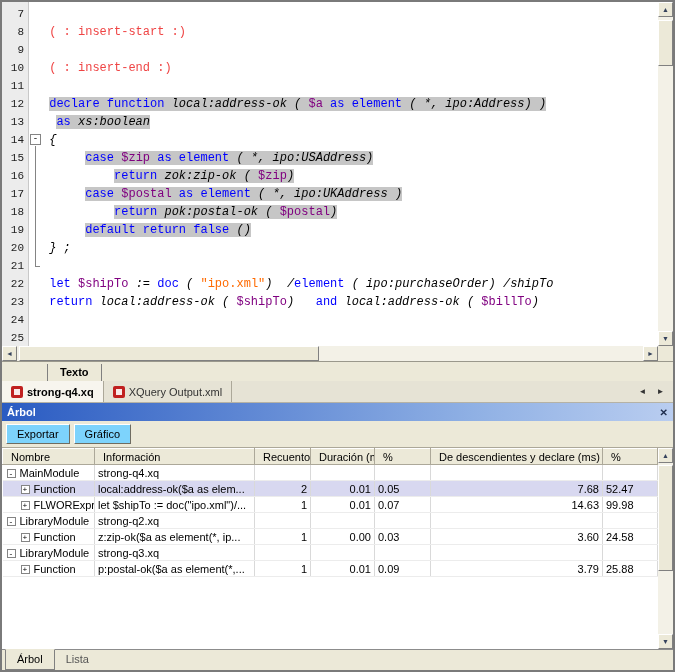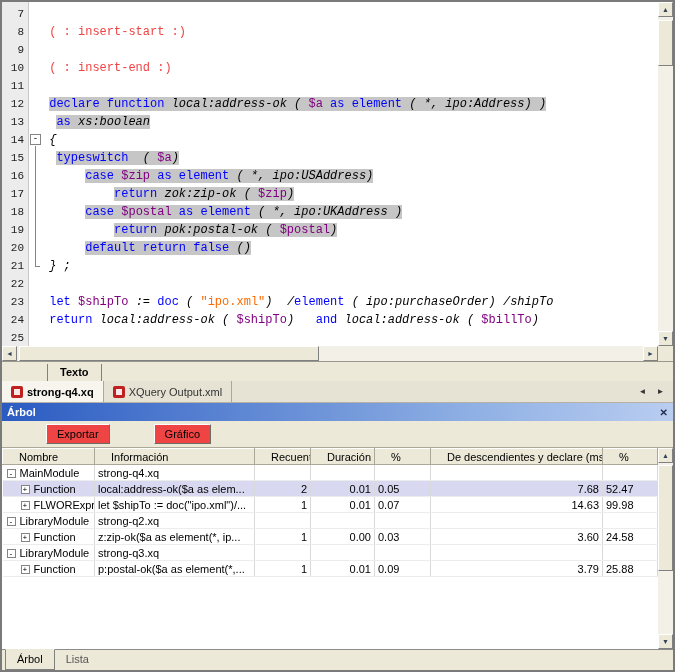--- a/index.html
+++ b/index.html
@@ -46,26 +46,26 @@
   .file-tab.active { background:#f7f5ee; font-weight:bold; color:#000; }
   .file-icon { width:12px; height:12px; background:#c02020; border-radius:2px; display:inline-block; position:relative; flex:none; }
   .file-icon::after { content:""; position:absolute; left:3px; top:3px; right:3px; bottom:3px; background:rgba(255,255,255,.9); }
   .tab-nav { margin-left:auto; display:flex; align-items:center; gap:3px; padding-right:5px; }
   .tab-nav-btn { width:15px; height:15px; display:flex; align-items:center; justify-content:center; font-size:8px; color:#333; }
 
   
   .panel-title { height:18px; background:linear-gradient(to right,#2a5bc2,#8fb0e4 70%,#b9cdf0); color:#fff; font:bold 11px "Liberation Sans",sans-serif; display:flex; align-items:center; padding:0 5px; }
   .panel-title .close { margin-left:auto; color:#1d2c4d; font-size:10px; font-weight:bold; }
   .toolbar { height:27px; background:#ece9d8; display:flex; align-items:center; gap:4px; padding:0 4px; border-bottom:1px solid #aca899; }
-  .btn { font:11px "Liberation Sans",sans-serif; background:#ef4444; border:1px solid; border-color:#fff #6e6c61 #6e6c61 #fff; padding:3px 10px; color:#000;margin-left:40px; }
+  .btn { font:11px "Liberation Sans",sans-serif; background:#7dd3fc; border:1px solid; border-color:#fff #6e6c61 #6e6c61 #fff; padding:3px 10px; color:#000; }
 
   .table-wrap { flex:1; display:flex; overflow:hidden; background:#fff; }
   .table-area { flex:1; background:#fff; overflow:hidden; }
   table.grid { border-collapse:collapse; table-layout:fixed; width:100%; font:11px "Liberation Sans",sans-serif; }
-  table.grid th { background:#ece9d8; border-right:1px solid #aca899; border-bottom:1px solid #aca899; border-top:1px solid #fff; border-left:1px solid #fff; font-weight:normal; text-align:left; padding:1px 16px; height:16px; white-space:nowrap; overflow:hidden; color:#000; }
+  table.grid th { background:#ece9d8; border-right:1px solid #aca899; border-bottom:1px solid #aca899; border-top:1px solid #fff; border-left:1px solid #fff; font-weight:normal; text-align:left; padding:1px 8px; height:16px; white-space:nowrap; overflow:hidden; color:#000; }
   table.grid td { height:16px; border-right:1px solid #d9d9d9; border-bottom:1px solid #ececec; padding:0 3px; white-space:nowrap; overflow:hidden; color:#000; }
   tr.selected td { background:#d8d8f0; }
   .tree-cell.indent-0 { padding-left:4px; }
   .tree-cell.indent-1 { padding-left:18px; }
   .expand-box { display:inline-block; width:9px; height:9px; border:1px solid #848484; background:#fff; font:8px/7px "Liberation Mono",monospace; text-align:center; vertical-align:middle; margin-right:4px; color:#000; }
   td.num { text-align:right; padding-right:6px; }
   td.pct { text-align:left; padding-left:6px; }
 
   .bottom-tabs { height:21px; background:#ece9d8; border-top:1px solid #8c8c8c; display:flex; padding-left:3px; align-items:stretch; font:11px "Liberation Sans",sans-serif; }
   .btab { padding:3px 11px; color:#555; }
@@ -124,21 +124,20 @@
         </div>
       <div class="code" id="code">
           <div class="code-line"></div>
           <div class="code-line"> <span class="tok-com">( : insert-start :)</span></div>
           <div class="code-line"></div>
           <div class="code-line"> <span class="tok-com">( : insert-end :)</span></div>
           <div class="code-line"></div>
           <div class="code-line"> <span class="hl"><span class="tok-kw">declare function</span><span class="tok-pl"> local:address-ok ( </span><span class="tok-var">$a</span><span class="tok-kw"> as element</span><span class="tok-pl"> ( *, ipo:Address) )</span></span></div>
           <div class="code-line">  <span class="hl"><span class="tok-kw">as</span><span class="tok-pl"> xs:boolean</span></span></div>
           <div class="code-line"> <span class="tok-pl">{</span></div>
-          <div class="code-line">  <span class="hl"><span class="tok-kw">typeswitch</span><span class="tok-pl">  ( </span><span class="tok-var">$a</span><span class="tok-pl">)</span></span></div>
           <div class="code-line">      <span class="hl"><span class="tok-kw">case</span><span class="tok-pl"> </span><span class="tok-var">$zip</span><span class="tok-kw"> as element</span><span class="tok-pl"> ( *, ipo:USAddress)</span></span></div>
           <div class="code-line">          <span class="hl"><span class="tok-kw">return</span><span class="tok-pl"> zok:zip-ok ( </span><span class="tok-var">$zip</span><span class="tok-pl">)</span></span></div>
           <div class="code-line">      <span class="hl"><span class="tok-kw">case</span><span class="tok-pl"> </span><span class="tok-var">$postal</span><span class="tok-kw"> as element</span><span class="tok-pl"> ( *, ipo:UKAddress )</span></span></div>
           <div class="code-line">          <span class="hl"><span class="tok-kw">return</span><span class="tok-pl"> pok:postal-ok ( </span><span class="tok-var">$postal</span><span class="tok-pl">)</span></span></div>
           <div class="code-line">      <span class="hl"><span class="tok-kw">default return false</span><span class="tok-pl"> ()</span></span></div>
           <div class="code-line"> <span class="tok-pl">} ;</span></div>
           <div class="code-line"></div>
           <div class="code-line"> <span class="tok-kw">let</span><span class="tok-pl"> </span><span class="tok-var">$shipTo</span><span class="tok-pl"> := </span><span class="tok-kw">doc</span><span class="tok-pl"> ( </span><span class="tok-str">"ipo.xml"</span><span class="tok-pl">)  /</span><span class="tok-kw">element</span><span class="tok-pl"> ( ipo:purchaseOrder) /shipTo</span></div>
           <div class="code-line"> <span class="tok-kw">return</span><span class="tok-pl"> local:address-ok ( </span><span class="tok-var">$shipTo</span><span class="tok-pl">)   </span><span class="tok-kw">and</span><span class="tok-pl"> local:address-ok ( </span><span class="tok-var">$billTo</span><span class="tok-pl">)</span></div>
         </div>

